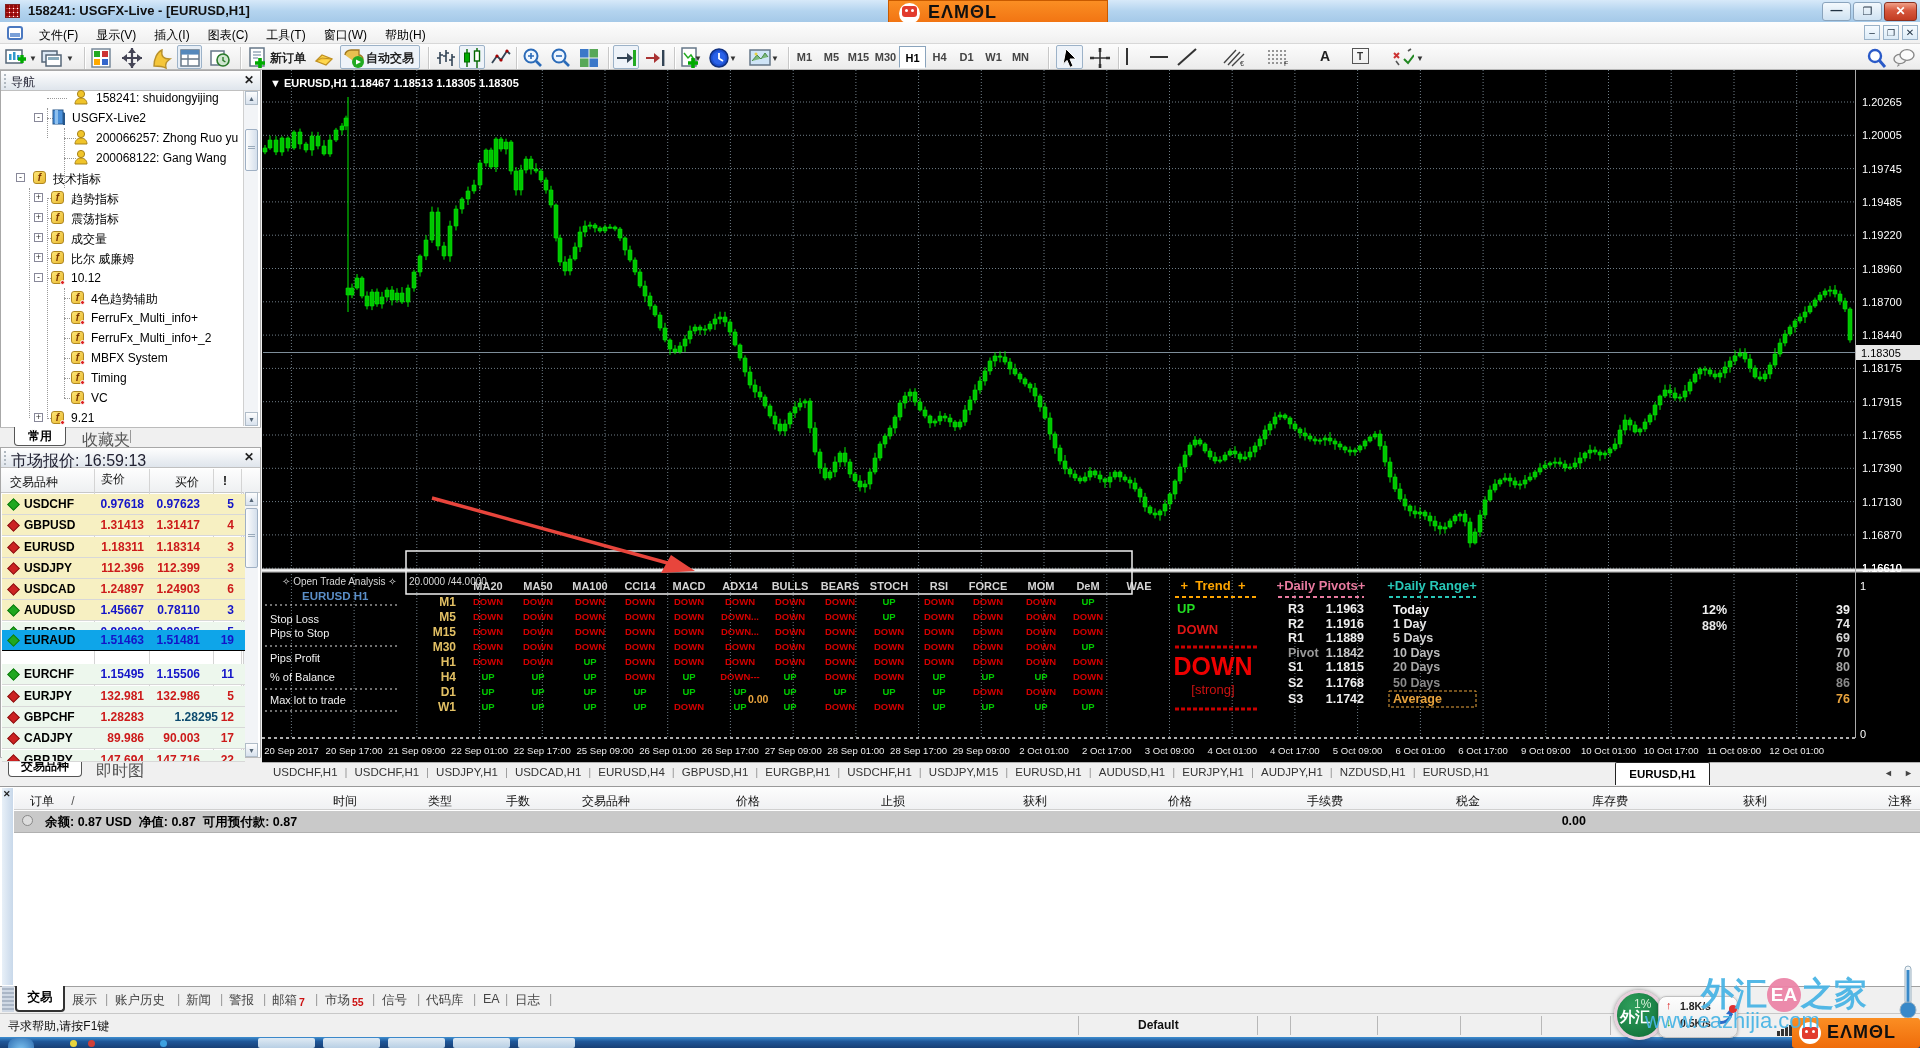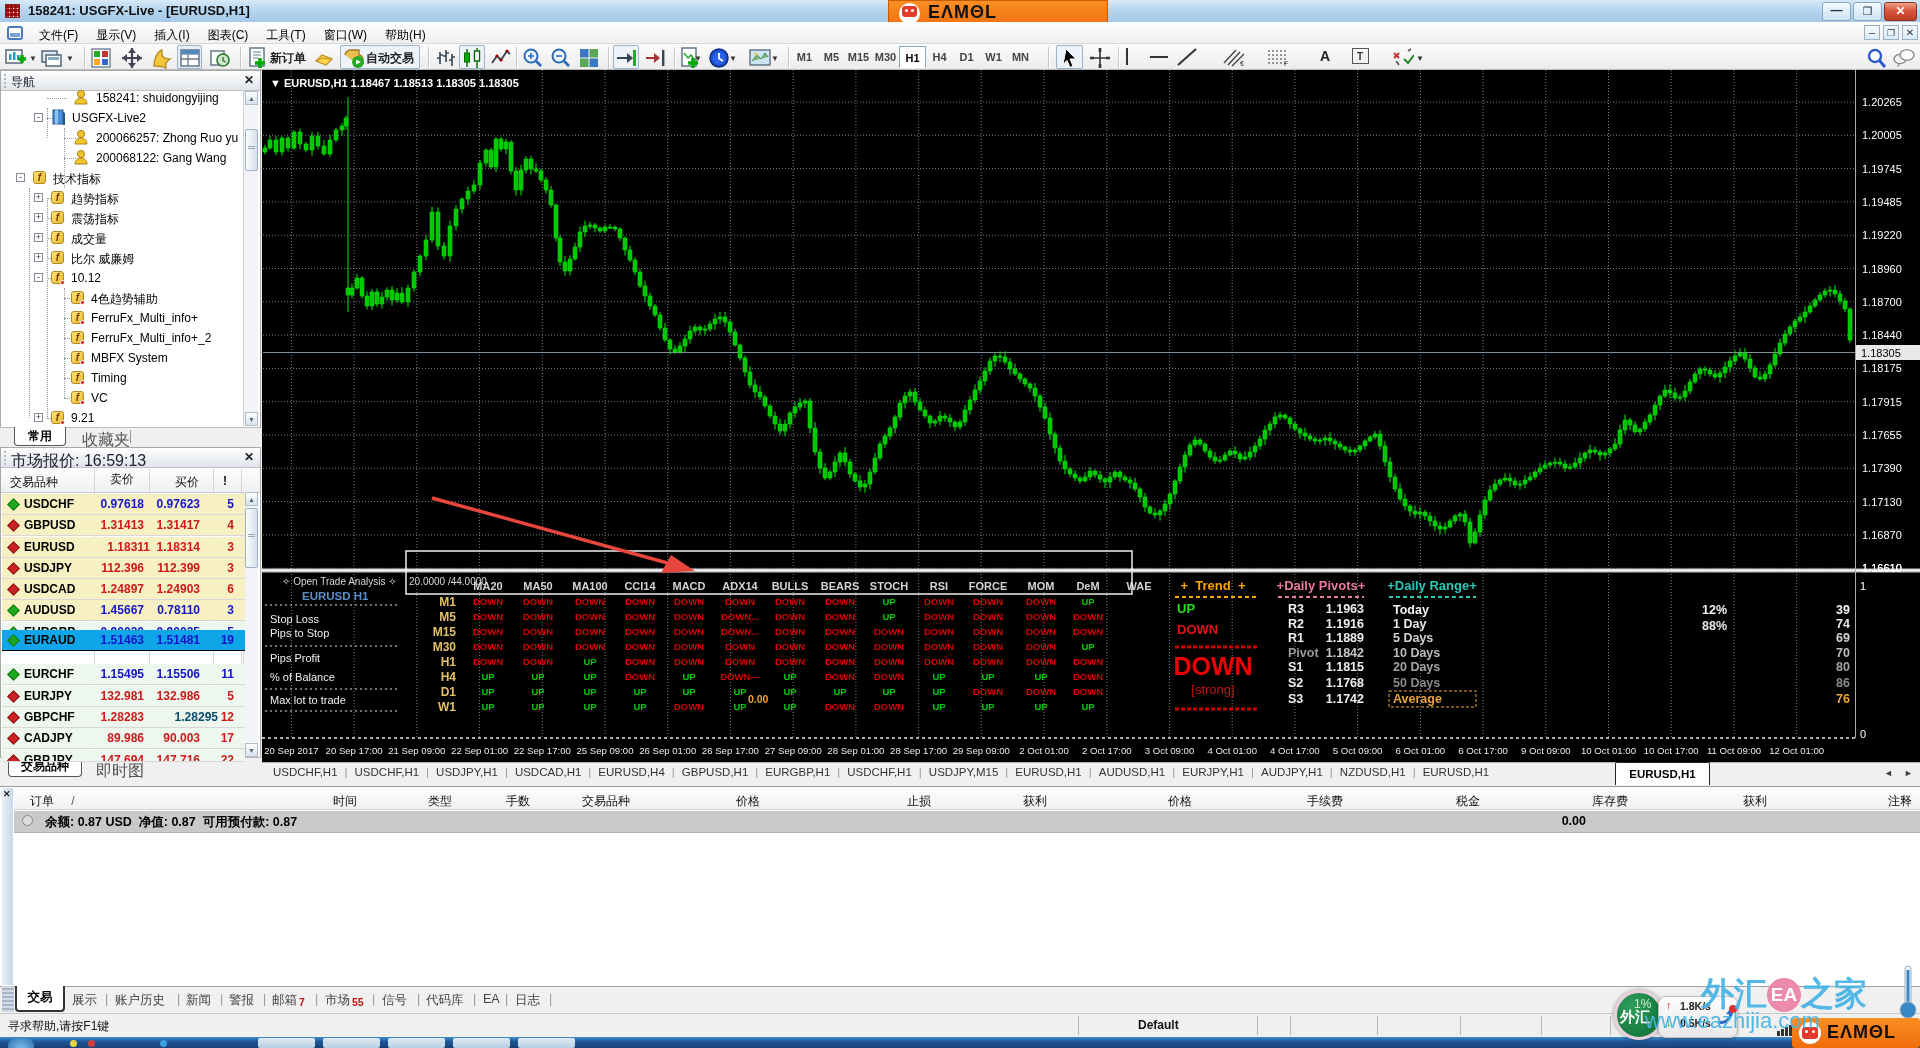--- a/index.html
+++ b/index.html
@@ -343,21 +343,21 @@
 <div class="abs" style="left:130px;top:430px;width:1px;height:13px;background:#999"></div>
 
 <div class="abs" style="left:0;top:447px;width:261px;height:339px;background:#fff;border:1px solid #a8a8a8">
   <div style="position:absolute;left:0;top:0;width:259px;height:20px;background:linear-gradient(#fefefe,#dfe5ec);border-bottom:1px solid #c0c0c0">
     <div style="position:absolute;left:3px;top:3px;width:5px;height:14px;border-left:2px dotted #b0b8c0"></div>
     <div style="position:absolute;left:10px;top:3px;font-size:16px;color:#223">市场报价: 16:59:13</div>
     <div style="position:absolute;right:6px;top:2px;font-size:12px;font-weight:bold;color:#222">✕</div>
   </div>
   <div style="position:absolute;left:0;top:21px;width:259px;height:24px;background:linear-gradient(#fdfdfd,#eef0f2);border-bottom:1px solid #c8c8c8;font-size:12px;color:#111">
     <span style="position:absolute;left:9px;top:5px">交易品种</span>
-    <span style="position:absolute;left:100px;top:2px;width:42px;text-align:center">卖价</span>
+    <span style="position:absolute;left:100px;top:2px;width:42px;text-align:left">卖价</span>
     <span style="position:absolute;left:156px;top:5px;width:42px;text-align:right">买价</span>
     <span style="position:absolute;left:222px;top:5px;font-weight:bold">!</span>
   </div>
   <div style="position:absolute;left:93px;top:21px;width:1px;height:310px;background:#d4d4d4"></div>
   <div style="position:absolute;left:148px;top:21px;width:1px;height:310px;background:#d4d4d4"></div>
   <div style="position:absolute;left:212px;top:21px;width:1px;height:310px;background:#d4d4d4"></div>
   <div style="position:absolute;left:240px;top:21px;width:1px;height:310px;background:#d4d4d4"></div>
 </div>
 
 <div class="abs" style="left:243px;top:492px;width:15px;height:265px;background:#f2f4f7;border-left:1px solid #d0d0d0">
@@ -383,21 +383,21 @@
 <div class="mwrow" style="top:515px;height:21px;background:#f7f0c2;border-bottom:1px solid #d8d8d8;overflow:hidden">
     <div class="dmd" style="background:#cc2222;border:1px solid #8a1515"></div>
     <span class="mwsym">GBPUSD</span>
     <span class="mwb" style="left:86px;width:56px;color:#cc1a1a">1.31413</span>
     <span class="mwb" style="left:142px;width:56px;color:#cc1a1a">1.31417</span>
     <span class="mwb" style="left:200px;width:32px;color:#cc1a1a">4</span>
   </div>
 <div class="mwrow" style="top:537px;height:21px;background:#f7f0c2;border-bottom:1px solid #d8d8d8;overflow:hidden">
     <div class="dmd" style="background:#cc2222;border:1px solid #8a1515"></div>
     <span class="mwsym">EURUSD</span>
-    <span class="mwb" style="left:92px;width:56px;color:#cc1a1a">1.18311</span>
+    <span class="mwb" style="left:86px;width:56px;color:#cc1a1a">1.18311</span>
     <span class="mwb" style="left:142px;width:56px;color:#cc1a1a">1.18314</span>
     <span class="mwb" style="left:200px;width:32px;color:#cc1a1a">3</span>
   </div>
 <div class="mwrow" style="top:558px;height:21px;background:#f7f0c2;border-bottom:1px solid #d8d8d8;overflow:hidden">
     <div class="dmd" style="background:#cc2222;border:1px solid #8a1515"></div>
     <span class="mwsym">USDJPY</span>
     <span class="mwb" style="left:86px;width:56px;color:#cc1a1a">112.396</span>
     <span class="mwb" style="left:142px;width:56px;color:#cc1a1a">112.399</span>
     <span class="mwb" style="left:200px;width:32px;color:#cc1a1a">3</span>
   </div>
@@ -742,21 +742,21 @@
 <div class="abs" style="left:3px;top:789px;font-size:9px;font-weight:bold;color:#222">✕</div>
 
 <div class="abs" style="left:14px;top:787px;width:1906px;height:23px;background:linear-gradient(#fdfdfd,#f0f1f3);border-bottom:1px solid #d0d0d0"></div>
 <div class="abs" style="left:30px;top:793px;font-size:12px;color:#111">订单 <span style="color:#555;padding-left:14px">/</span></div>
 <div class="abs" style="top:793px;left:0;width:1920px;font-size:12px;color:#111">
 <span class="abs" style="left:320px;width:50px;text-align:center">时间</span>
 <span class="abs" style="left:415px;width:50px;text-align:center">类型</span>
 <span class="abs" style="left:493px;width:50px;text-align:center">手数</span>
 <span class="abs" style="left:568px;width:76px;text-align:center">交易品种</span>
 <span class="abs" style="left:723px;width:50px;text-align:center">价格</span>
-<span class="abs" style="left:907px;width:50px;text-align:left">止损</span>
+<span class="abs" style="left:868px;width:50px;text-align:center">止损</span>
 <span class="abs" style="left:1010px;width:50px;text-align:center">获利</span>
 <span class="abs" style="left:1155px;width:50px;text-align:center">价格</span>
 <span class="abs" style="left:1287px;width:76px;text-align:center">手续费</span>
 <span class="abs" style="left:1443px;width:50px;text-align:center">税金</span>
 <span class="abs" style="left:1572px;width:76px;text-align:center">库存费</span>
 <span class="abs" style="left:1730px;width:50px;text-align:center">获利</span>
 <span class="abs" style="left:1880px;width:40px;text-align:center">注释</span>
 </div>
 
 <div class="abs" style="left:14px;top:811px;width:1906px;height:22px;background:#c9c9c9;border-bottom:1px solid #b0b0b0"></div>

